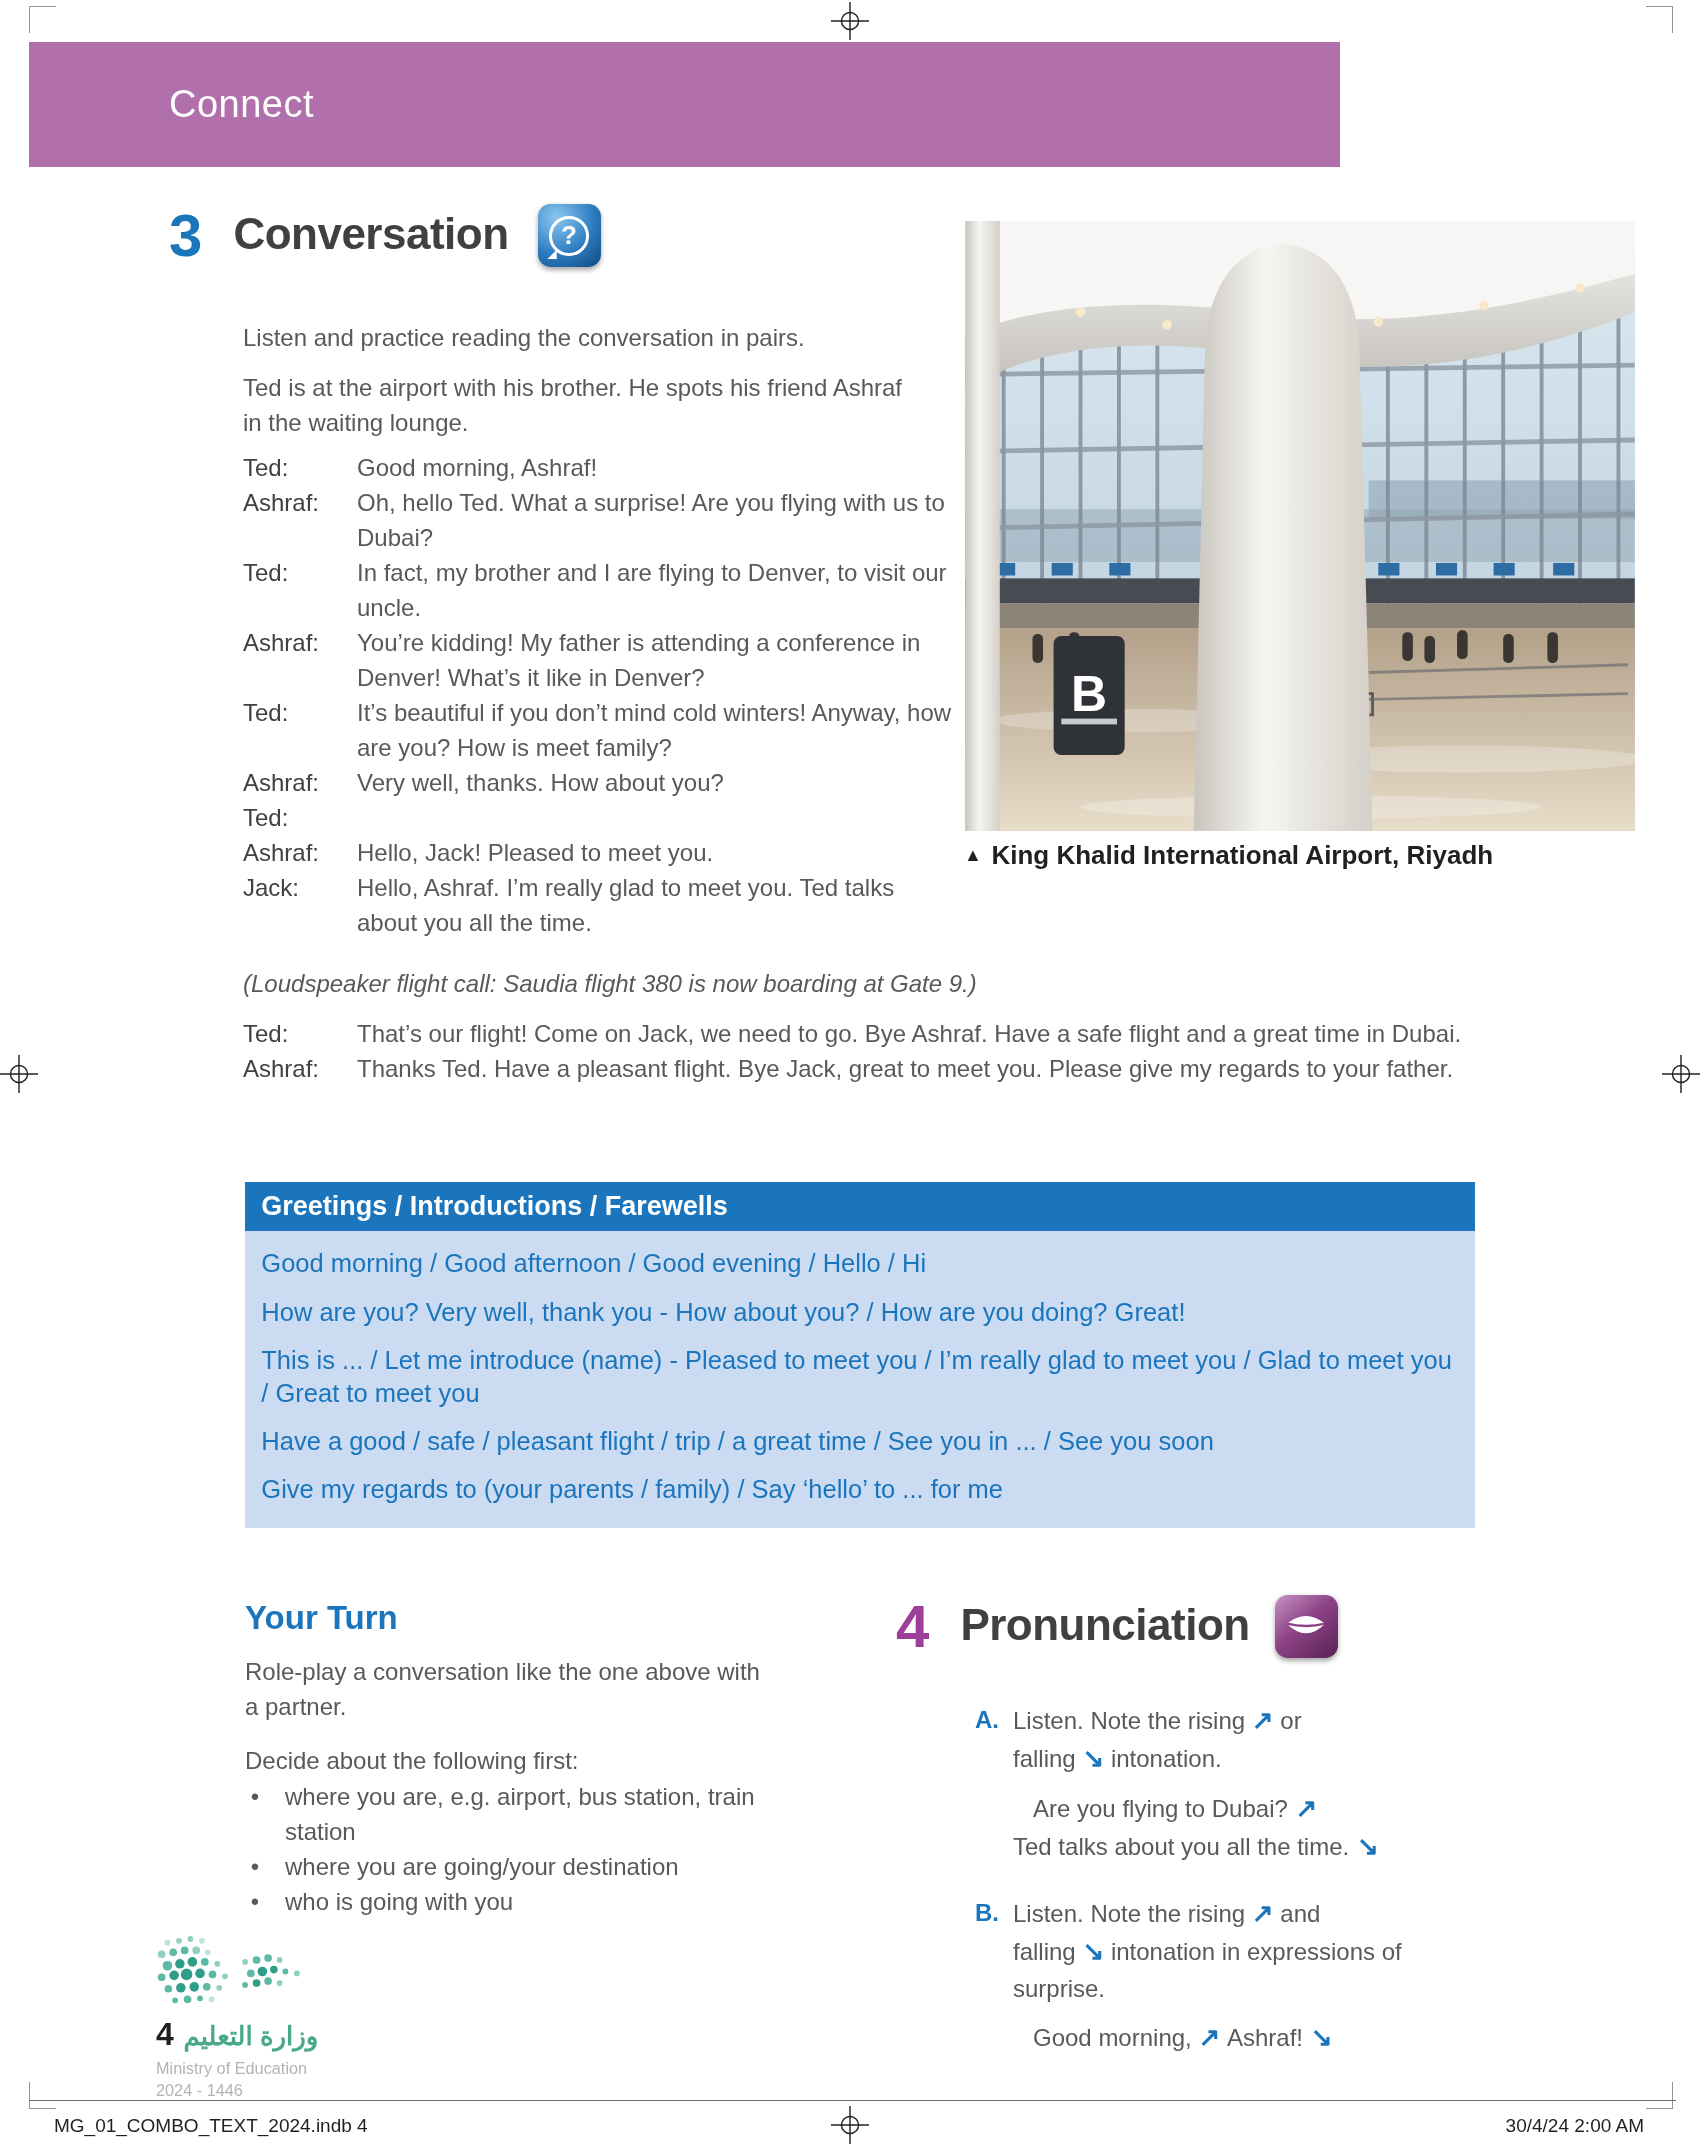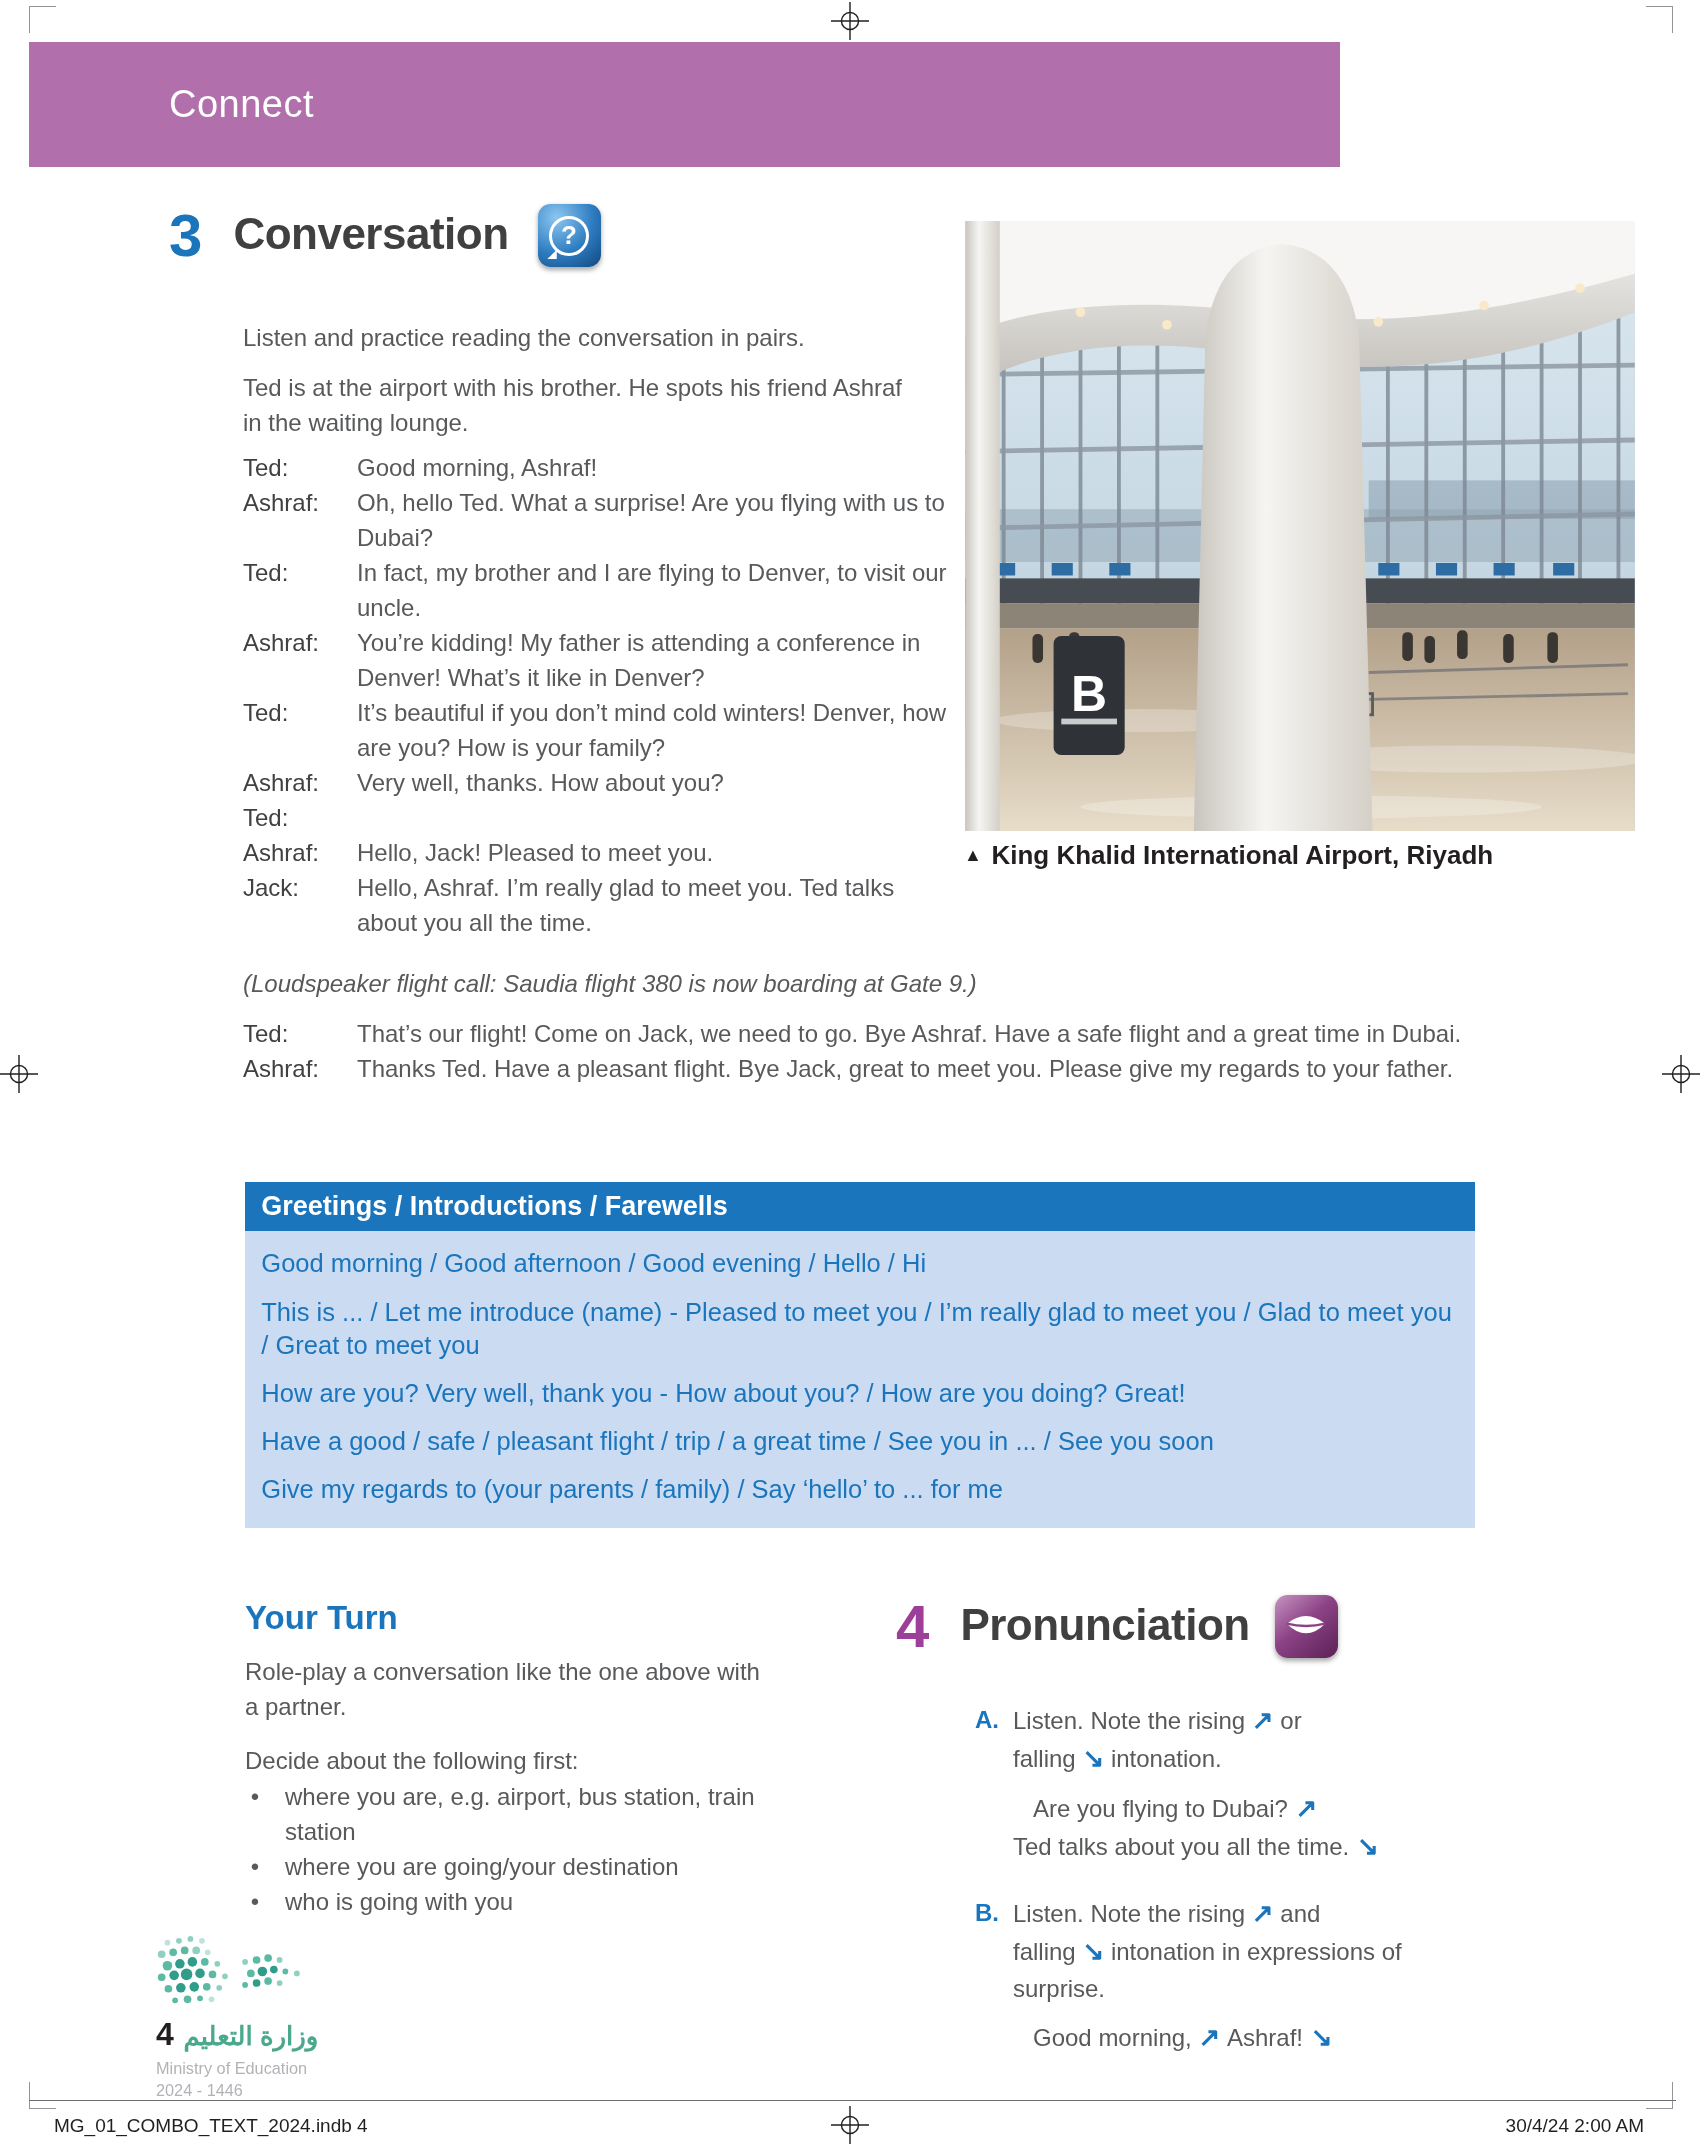--- a/index.html
+++ b/index.html
@@ -167,21 +167,21 @@
   <div class="dline">
     <span class="dspeaker">Ted:</span>
     <span class="dtext">In fact, my brother and I are flying to Denver, to visit our uncle.</span>
   </div>
   <div class="dline">
     <span class="dspeaker">Ashraf:</span>
     <span class="dtext">You’re kidding! My father is attending a conference in Denver! What’s it like in Denver?</span>
   </div>
   <div class="dline">
     <span class="dspeaker">Ted:</span>
-    <span class="dtext">It’s beautiful if you don’t mind cold winters! Denver, how are you? How is your family?</span>
+    <span class="dtext">It’s beautiful if you don’t mind cold winters! Anyway, how are you? How is meet family?</span>
   </div>
   <div class="dline">
     <span class="dspeaker">Ashraf:</span>
     <span class="dtext">Very well, thanks. How about you?</span>
   </div>
   <div class="dline">
     <span class="dspeaker">Ted:</span>
   </div>
   <div class="dline">
     <span class="dspeaker">Ashraf:</span>
@@ -313,22 +313,22 @@
   <div class="dline">
     <span class="dspeaker">Ashraf:</span>
     <span class="dtext">Thanks Ted. Have a pleasant flight. Bye Jack, great to meet you. Please give my regards to your father.</span>
   </div>
 </div>
 
 <div class="abs gbox">
   <div class="gbox-header">Greetings / Introductions / Farewells</div>
   <div class="gbox-body">
     <div class="gbox-row">Good morning / Good afternoon / Good evening / Hello / Hi</div>
+    <div class="gbox-row">How are you? Very well, thank you - How about you? / How are you doing? Great!</div>
     <div class="gbox-row">This is ... / Let me introduce (name) - Pleased to meet you / I’m really glad to meet you / Glad to meet you / Great to meet you</div>
-    <div class="gbox-row">How are you? Very well, thank you - How about you? / How are you doing? Great!</div>
     <div class="gbox-row">Have a good / safe / pleasant flight / trip / a great time / See you in ... / See you soon</div>
     <div class="gbox-row">Give my regards to (your parents / family) / Say ‘hello’ to ... for me</div>
   </div>
 </div>
 
 <div class="abs yt-title" style="left:245px; top:1599px;">Your Turn</div>
 
 <div class="abs t25" style="left:245px; top:1654px; width:519px;">Role-play a conversation like the one above with a partner.</div>
 
 <div class="abs t25" style="left:245px; top:1743px; width:538px;">Decide about the following first:</div>

